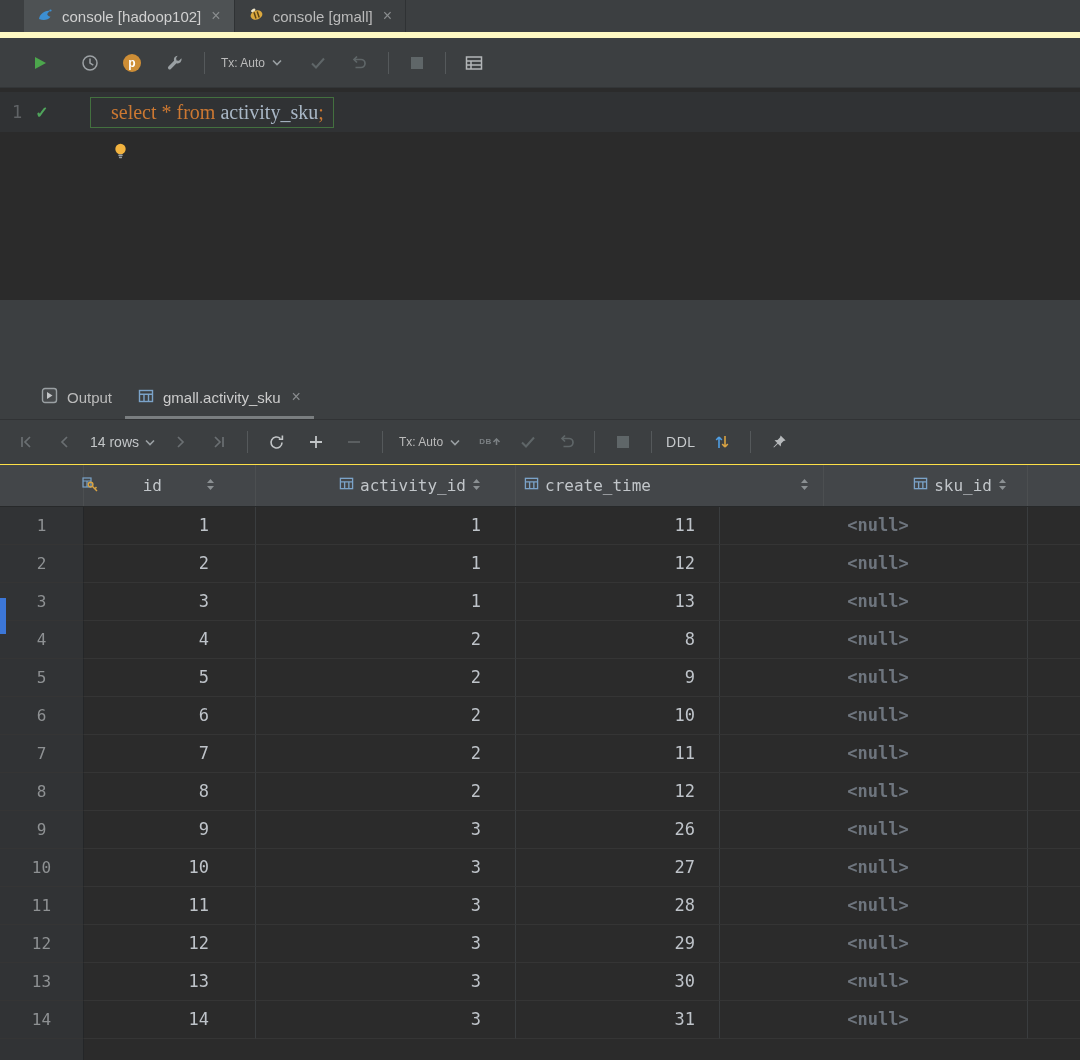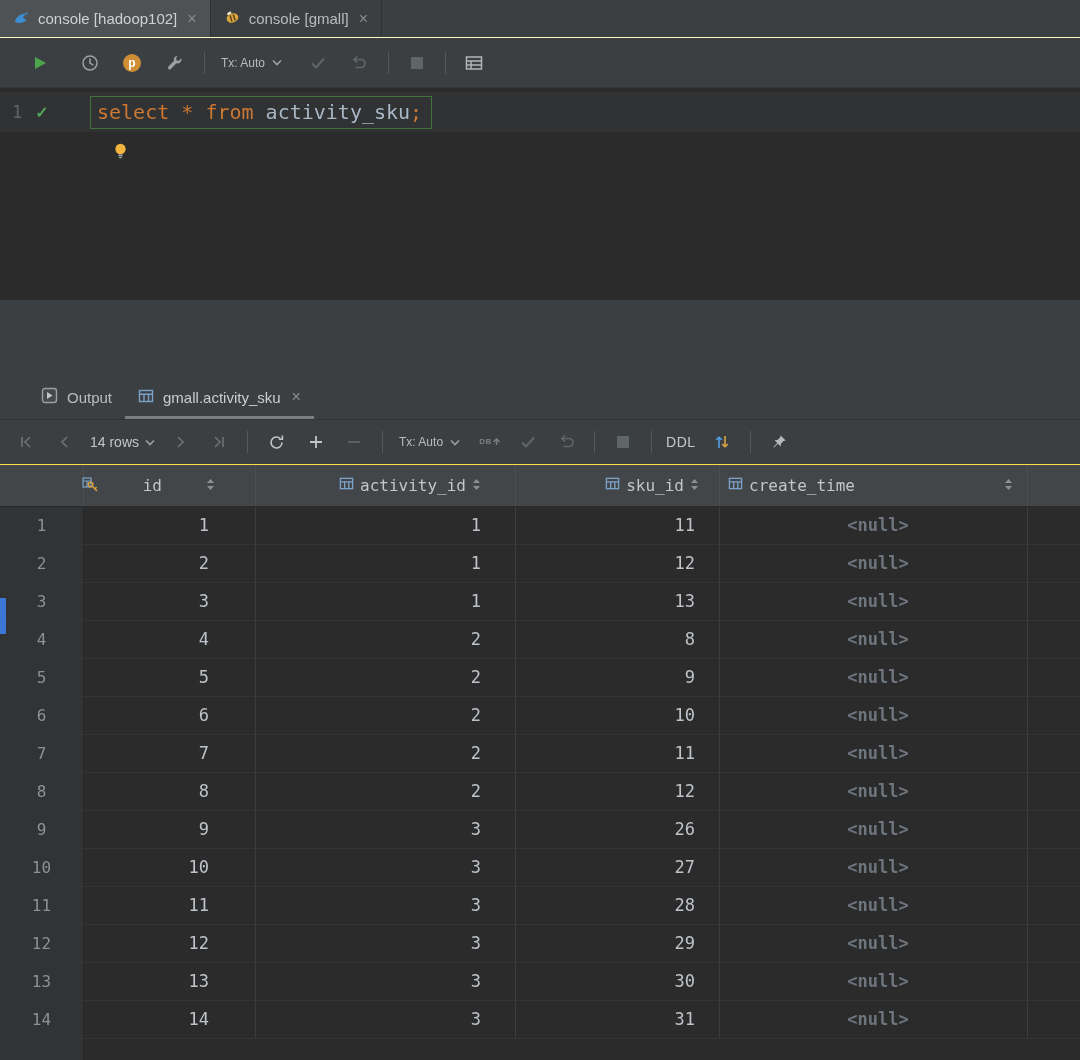--- a/index.html
+++ b/index.html
@@ -3,21 +3,21 @@
 <meta charset="utf-8">
 <style>
   * { margin:0; padding:0; box-sizing:border-box; }
   html,body { width:1080px; height:1060px; overflow:hidden; }
   body { background:#2b2b2b; font-family:"Liberation Sans", sans-serif; color:#bbbbbb; }
   button { background:none; border:none; cursor:pointer; padding:0; display:flex; align-items:center; justify-content:center; }
 
   .app { width:1080px; height:1060px; position:relative; display:flex; flex-direction:column; background:#2b2b2b; }
 
   
-  .etabbar { flex:none; height:38px; background:#3c3f41; display:flex; align-items:stretch; border-bottom:1px solid #fef9c3; }
+  .etabbar { flex:none; height:38px; background:#3c3f41; display:flex; align-items:stretch; border-bottom:6px solid #fef9c3;padding-left:24px; }
   .etab { display:flex; align-items:center; gap:8px; padding:0 13px; font-size:15px; color:#bbbbbb; border-right:1px solid #2f3234; }
   .etab.active { background:#4e5254; color:#d0d0d0; }
   .tclose { color:#8a8d8f; font-size:16px; line-height:1; margin-left:2px; cursor:pointer; }
 
   
   .etoolbar { flex:none; height:50px; background:#3c3f41; display:flex; align-items:center; border-bottom:1px solid #333638; }
   .tbtn { width:28px; height:28px; flex:none; }
   .sep { width:1px; height:22px; background:#55595b; flex:none; }
   .txsel { display:flex; align-items:center; gap:7px; font-size:12px; color:#bbbbbb; cursor:pointer; }
   .pcircle { width:18px; height:18px; border-radius:50%; background:#ce8e36; color:#fff; font-size:12px; font-weight:bold; display:flex; align-items:center; justify-content:center; line-height:1; }
@@ -25,21 +25,21 @@
 
   .ml26{margin-left:26px} .ml22{margin-left:22px} .ml16{margin-left:16px} .ml14{margin-left:14px} .ml12{margin-left:12px} .ml10{margin-left:10px}
 
   
   .editor { flex:none; height:212px; background:#2b2b2b; }
   .codeline { display:flex; align-items:center; height:40px; margin-top:4px; background:#303234; }
   .gutter { flex:none; width:88px; display:flex; align-items:center; padding-left:12px; gap:13px; }
   .lnum { font-family:"DejaVu Sans Mono", monospace; font-size:17px; color:#606366; }
   .gcheck { color:#4fa45b; font-size:16px; font-weight:bold; }
   .code { font-family:"DejaVu Sans Mono", monospace; font-size:20px; margin-left:2px; }
-  .stmtbox { border:1px solid #43703f; padding:3px 9px 4px 6px; }
+  .stmtbox { border:1px solid #43703f; padding:3px 9px 4px 20px;font-family:Liberation Serif, serif; }
   .kw { color:#cc7832; }
   .ident { color:#a9b7c6; }
   .semi { color:#cc7832; }
   .bulbrow { margin:10px 0 0 112px; }
 
   
   .splitter { flex:none; height:75px; background:#3c3f41; cursor:row-resize; }
 
   
   .otabbar { flex:none; height:45px; background:#3c3f41; display:flex; align-items:stretch; padding-left:28px; border-bottom:1px solid #313335; }
@@ -336,50 +336,50 @@
           </svg>
       </span>
       <span>activity_id</span>
       <span class="sort">
         <svg width="9" height="13" viewBox="0 0 9 13">
             <path d="M4.5 1L8 5H1z" fill="#8b9093"></path>
             <path d="M4.5 12L1 8h7z" fill="#8b9093"></path>
           </svg>
       </span>
     </div>
+    <div class="gh col-ct">
+      <span>
+        <svg width="15" height="15" viewBox="0 0 16 16" fill="none" stroke="#7ba3c9" stroke-width="1.4">
+            <rect x="1.5" y="2.5" width="13" height="11"></rect>
+            <path d="M1.5 6.2h13M6 6.2v7.3M10.5 6.2v7.3"></path>
+          </svg>
+      </span>
+      <span>create_time</span>
+      <span class="sort">
+        <svg width="9" height="13" viewBox="0 0 9 13">
+            <path d="M4.5 1L8 5H1z" fill="#8b9093"></path>
+            <path d="M4.5 12L1 8h7z" fill="#8b9093"></path>
+          </svg>
+      </span>
+    </div>
     <div class="gh col-sku">
       <span>
         <svg width="15" height="15" viewBox="0 0 16 16" fill="none" stroke="#7ba3c9" stroke-width="1.4">
             <rect x="1.5" y="2.5" width="13" height="11"></rect>
             <path d="M1.5 6.2h13M6 6.2v7.3M10.5 6.2v7.3"></path>
           </svg>
       </span>
       <span>sku_id</span>
       <span class="sort">
         <svg width="9" height="13" viewBox="0 0 9 13">
             <path d="M4.5 1L8 5H1z" fill="#8b9093"></path>
             <path d="M4.5 12L1 8h7z" fill="#8b9093"></path>
           </svg>
       </span>
     </div>
-    <div class="gh col-ct">
-      <span>
-        <svg width="15" height="15" viewBox="0 0 16 16" fill="none" stroke="#7ba3c9" stroke-width="1.4">
-            <rect x="1.5" y="2.5" width="13" height="11"></rect>
-            <path d="M1.5 6.2h13M6 6.2v7.3M10.5 6.2v7.3"></path>
-          </svg>
-      </span>
-      <span>create_time</span>
-      <span class="sort">
-        <svg width="9" height="13" viewBox="0 0 9 13">
-            <path d="M4.5 1L8 5H1z" fill="#8b9093"></path>
-            <path d="M4.5 12L1 8h7z" fill="#8b9093"></path>
-          </svg>
-      </span>
-    </div>
     <div class="gh col-fill"></div>
   </div>
 
   <div class="gbody">
       <div class="grow">
         <div class="gcell gut">1</div>
         <div class="gcell c-id">1</div>
         <div class="gcell c-act">1</div>
         <div class="gcell c-sku">11</div>
         <div class="gcell c-ct cnull">&lt;null&gt;</div>

